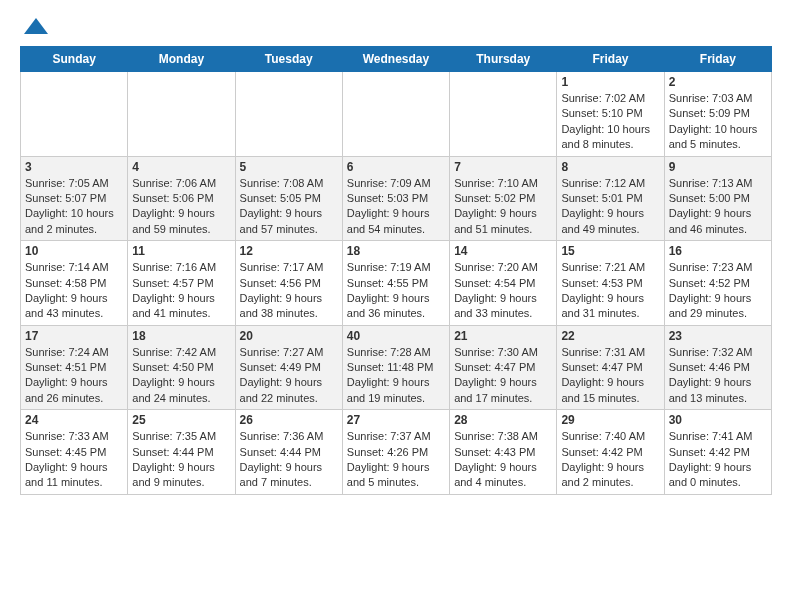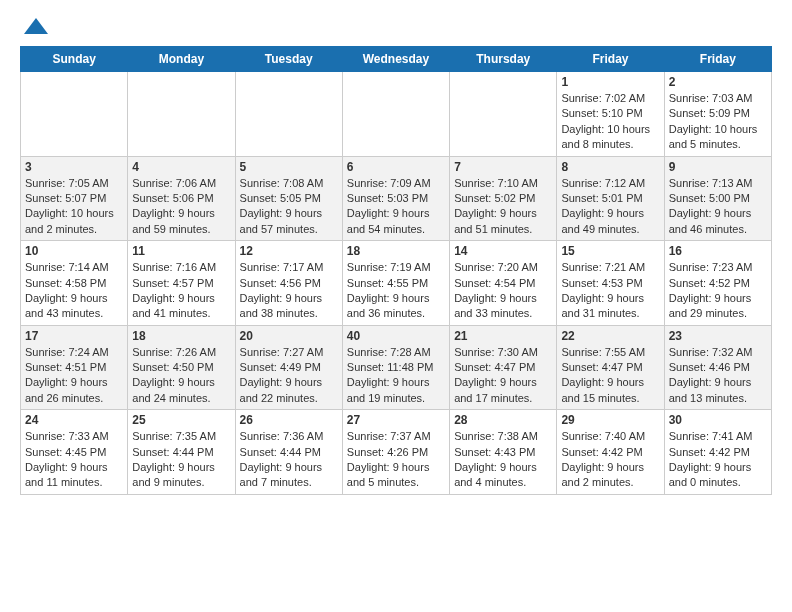--- a/index.html
+++ b/index.html
@@ -165,21 +165,21 @@
         </tr>
         <tr>
           <td>
             <span class="day-num">17</span>
             <div class="day-info">Sunrise: 7:24 AM
 Sunset: 4:51 PM
 Daylight: 9 hours and 26 minutes.</div>
           </td>
           <td>
             <span class="day-num">18</span>
-            <div class="day-info">Sunrise: 7:26 AM
+            <div class="day-info">Sunrise: 7:42 AM
 Sunset: 4:50 PM
 Daylight: 9 hours and 24 minutes.</div>
           </td>
           <td>
             <span class="day-num">20</span>
             <div class="day-info">Sunrise: 7:27 AM
 Sunset: 4:49 PM
 Daylight: 9 hours and 22 minutes.</div>
           </td>
           <td>
@@ -189,21 +189,21 @@
 Daylight: 9 hours and 19 minutes.</div>
           </td>
           <td>
             <span class="day-num">21</span>
             <div class="day-info">Sunrise: 7:30 AM
 Sunset: 4:47 PM
 Daylight: 9 hours and 17 minutes.</div>
           </td>
           <td>
             <span class="day-num">22</span>
-            <div class="day-info">Sunrise: 7:55 AM
+            <div class="day-info">Sunrise: 7:31 AM
 Sunset: 4:47 PM
 Daylight: 9 hours and 15 minutes.</div>
           </td>
           <td>
             <span class="day-num">23</span>
             <div class="day-info">Sunrise: 7:32 AM
 Sunset: 4:46 PM
 Daylight: 9 hours and 13 minutes.</div>
           </td>
         </tr>

